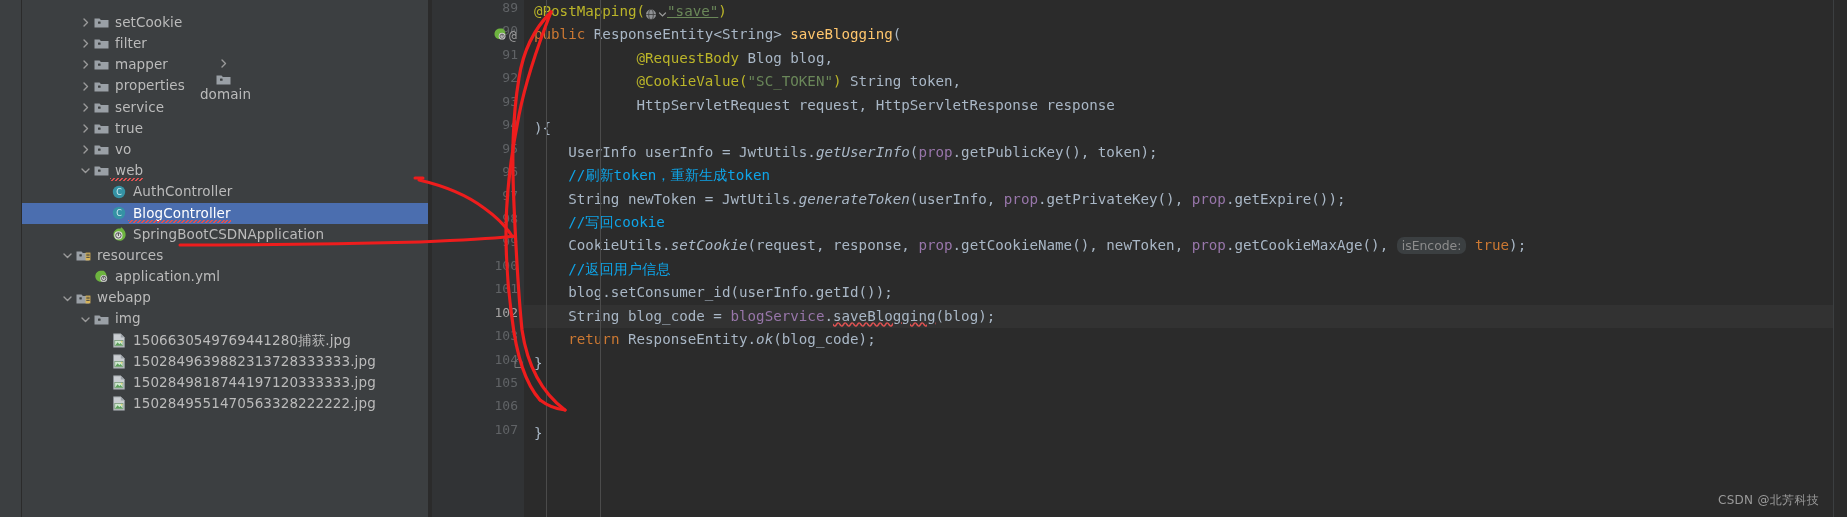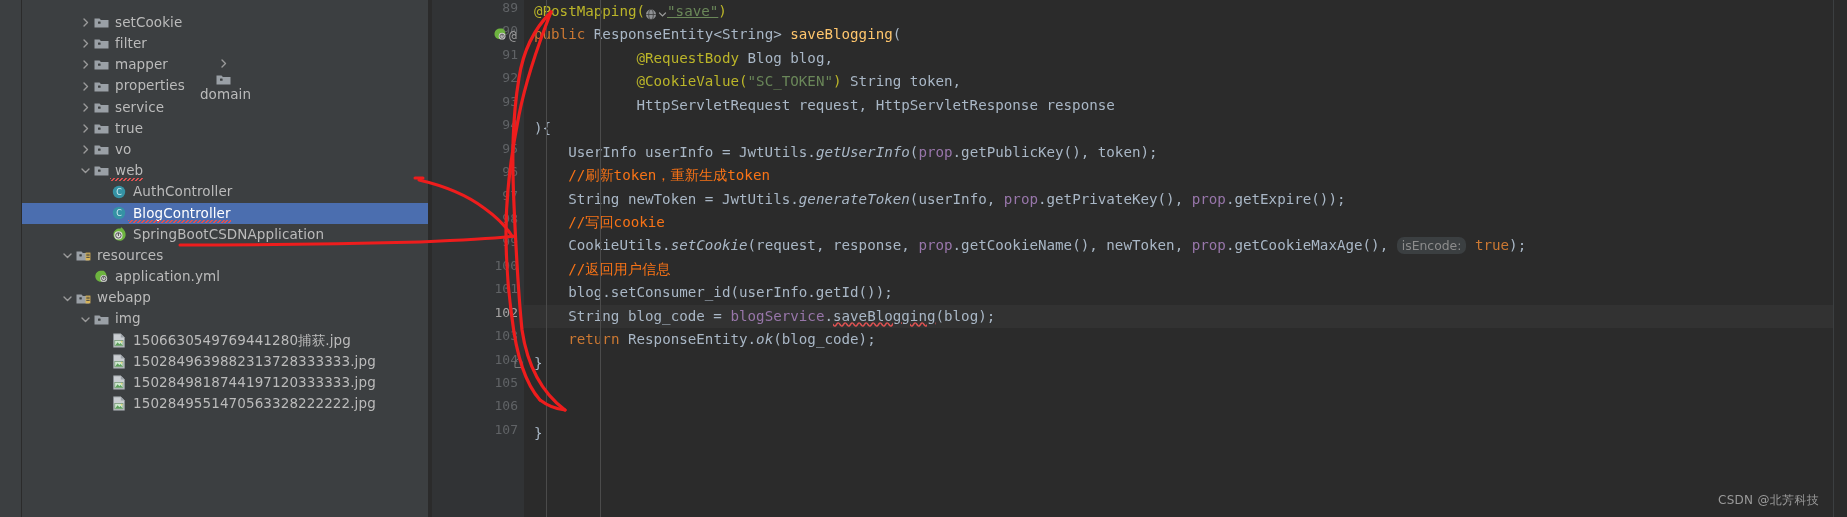--- a/index.html
+++ b/index.html
@@ -55,21 +55,21 @@
   .codearea { flex: 1 1 auto; position: relative; background: #2b2b2b; overflow: hidden;
     font-family: "DejaVu Sans Mono", monospace; font-size: 14.2px; }
   .cline { height: 23.45px; line-height: 23.45px; white-space: pre; padding-left: 10px; color: #a9b7c6; }
   .cline.cur { background: #323232; }
   .indent-guide { position: absolute; top: 0; bottom: 0; width: 1px; background: #4b4b4b; }
 
   
   .kw   { color: #cc7832; }
   .ann  { color: #bbb529; }
   .str  { color: #6a8759; }
-  .cmt  { color: #f97316; }
+  .cmt  { color: #0ea5e9; }
   .fld  { color: #9876aa; }
   .mth  { color: #ffc66d; }
   .stc  { color: #a9b7c6; font-style: italic; text-align: right; }
   .type { color: #a9b7c6; }
   .ulk  { color: #6a8759; text-decoration: underline; }
 
   .hint {
     background: #3b3f41; color: #8c8c8c; border-radius: 7px;
     padding: 1px 5px; font-size: 12.4px; font-family: "DejaVu Sans", sans-serif;
   }

